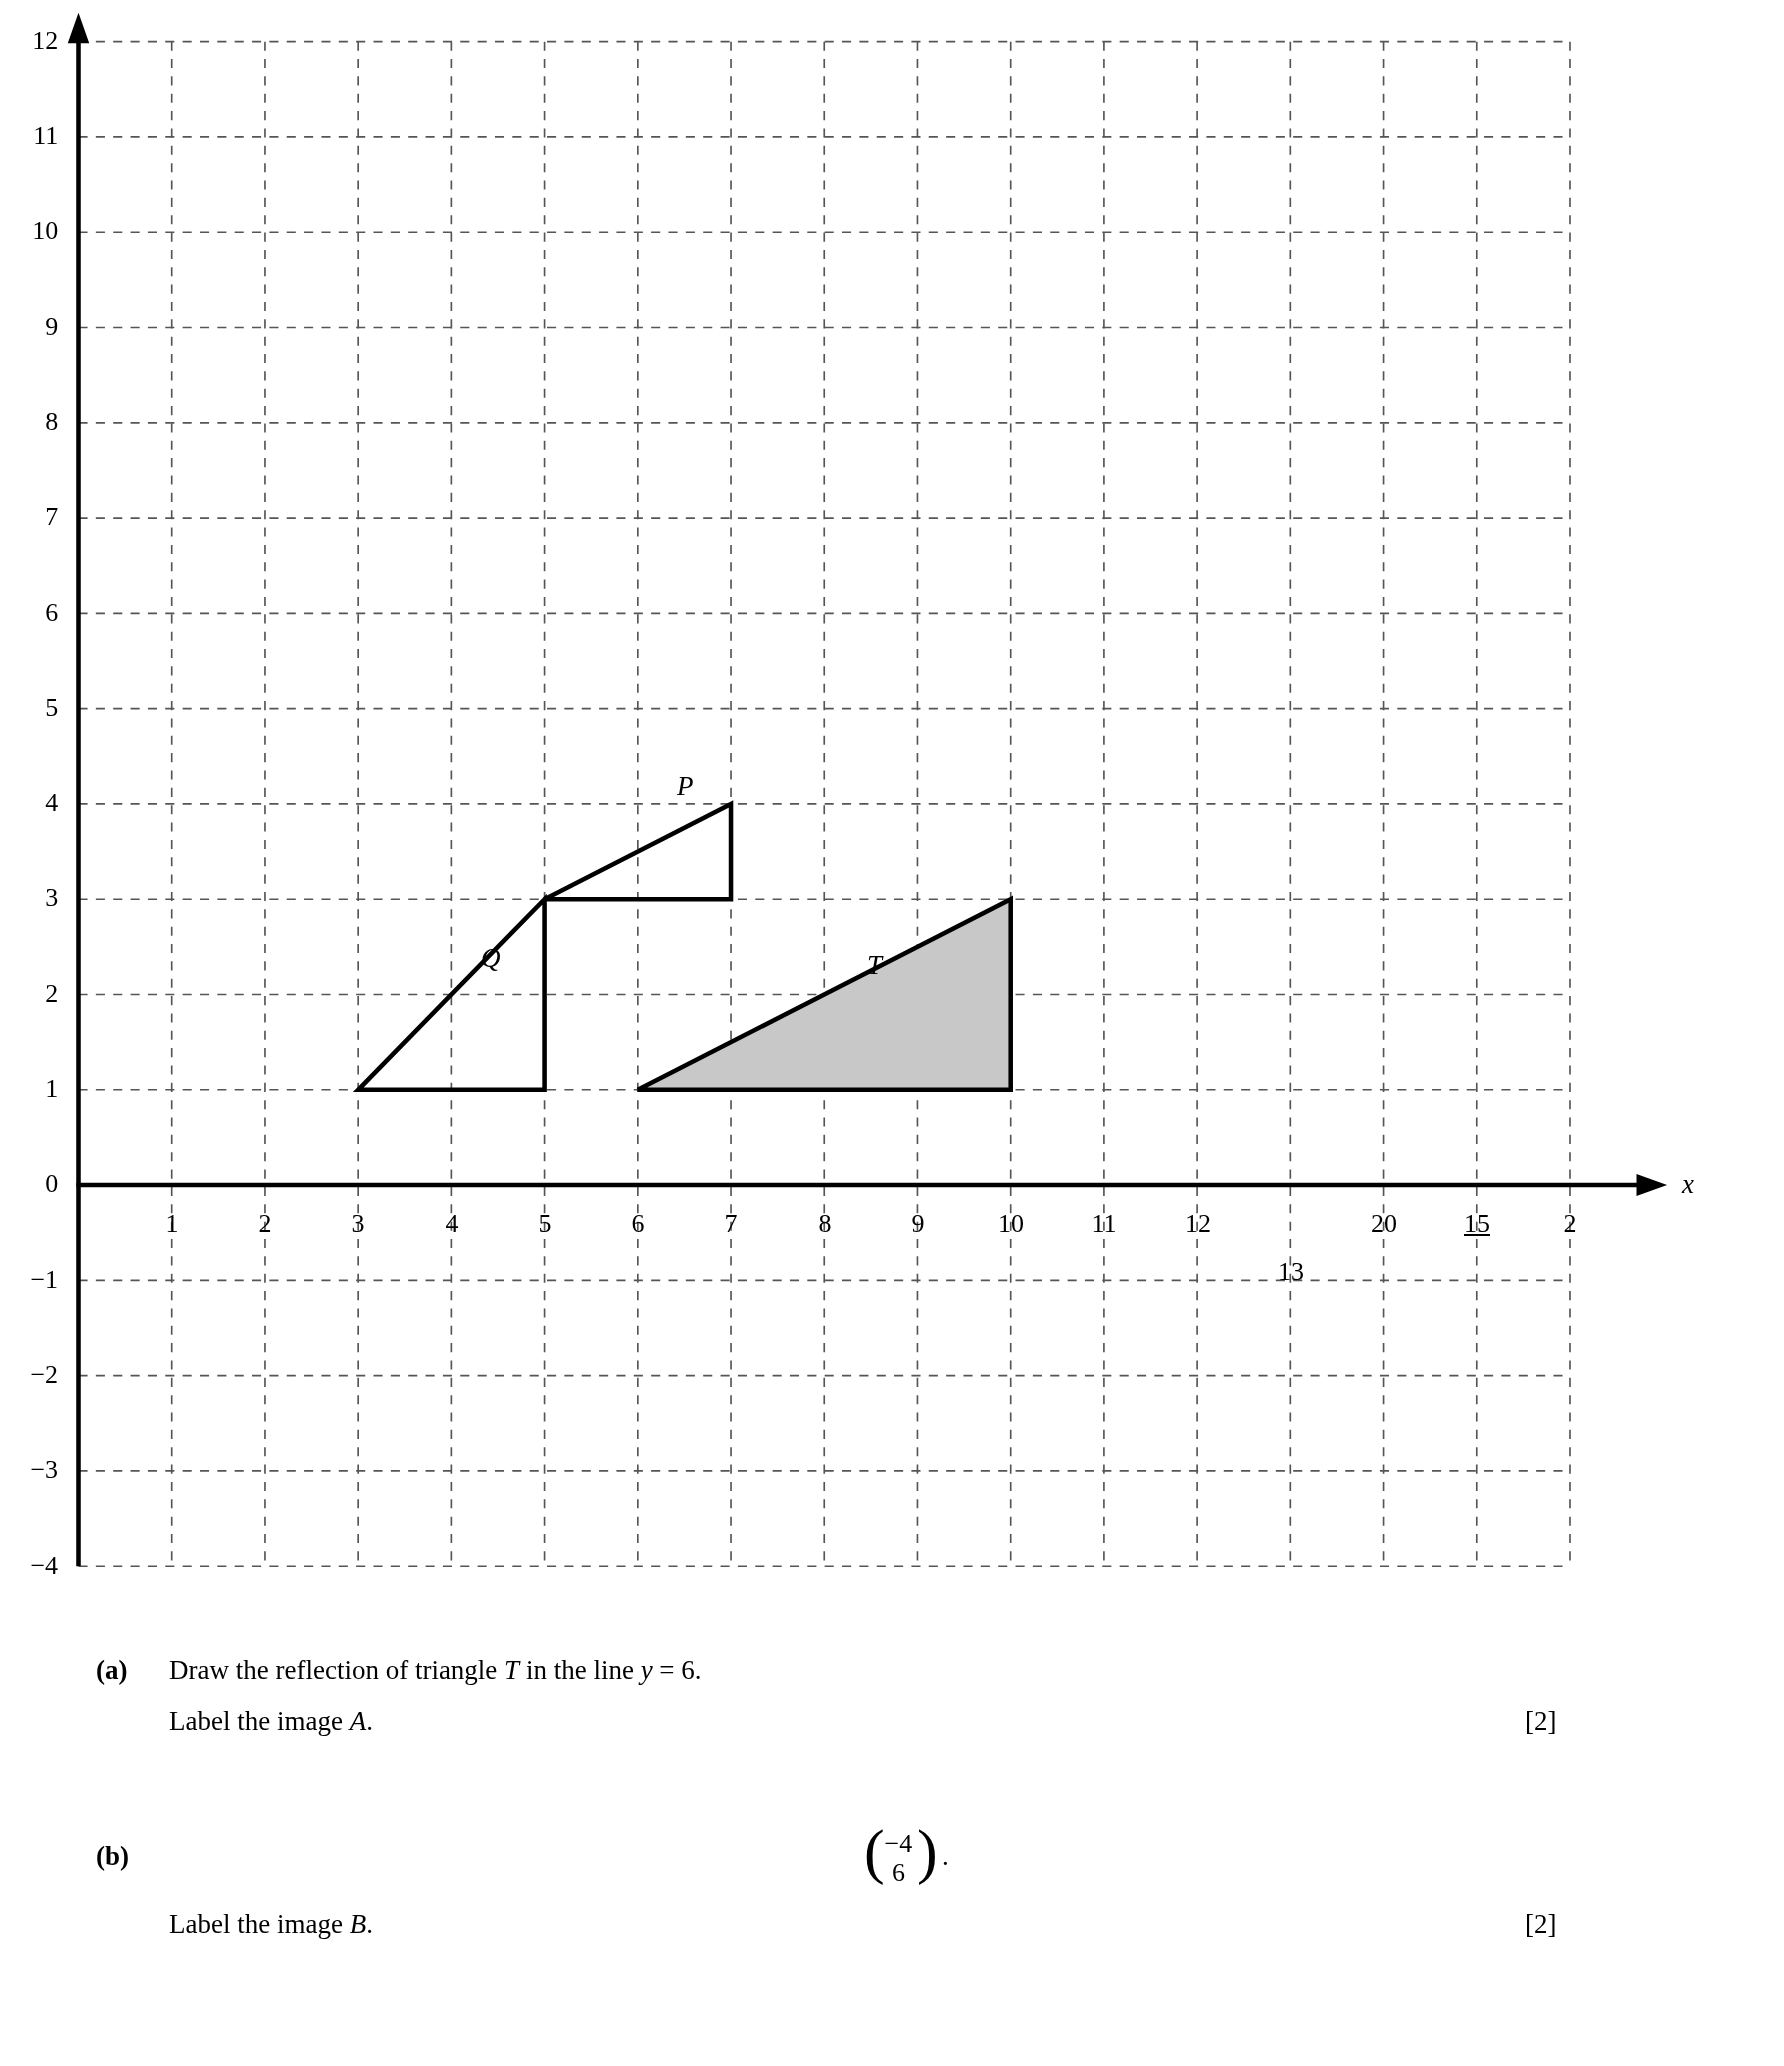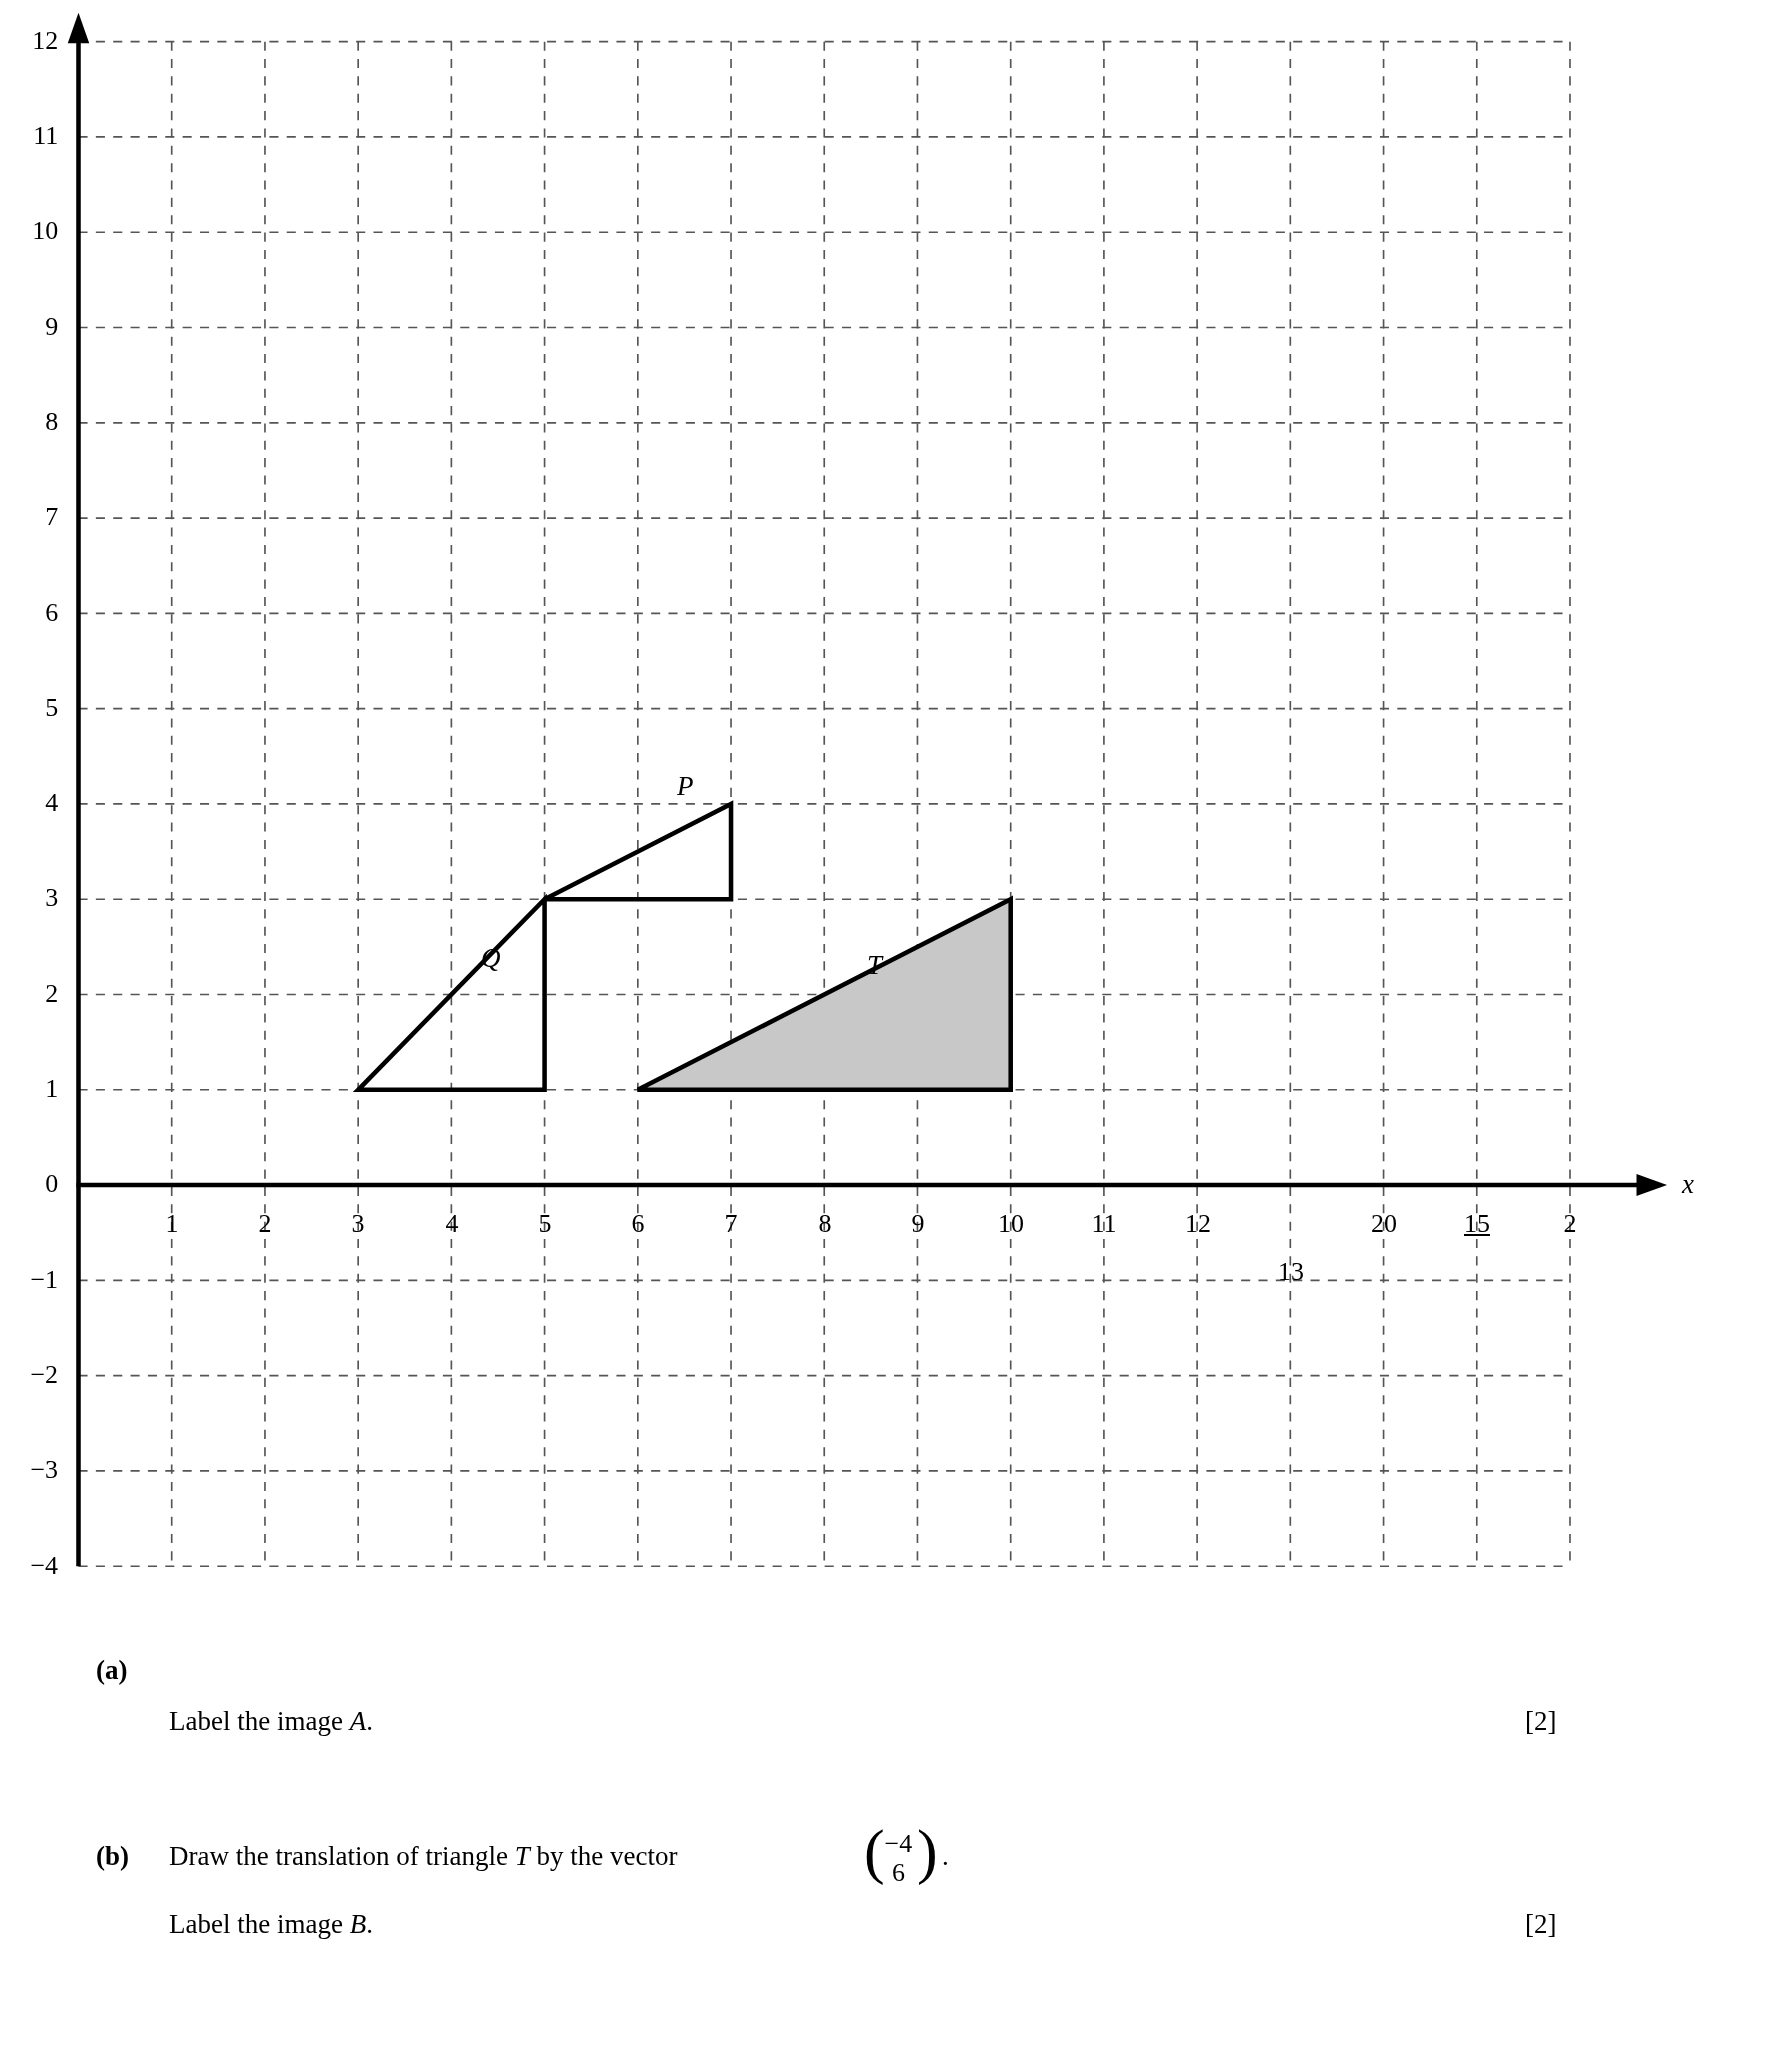--- a/index.html
+++ b/index.html
@@ -200,25 +200,27 @@
   <div class="axis-letter" style="left:1682px; top:1169px;">x</div>
 
   <div class="shape-label" style="left:677px; top:771px;">P</div>
   <div class="shape-label" style="left:481px; top:943px;">Q</div>
   <div class="shape-label" style="left:867px; top:950px;">T</div>
 </div>
 
 <div id="questions">
 
   <div class="q-label" style="left:96px; top:43px;">(a)</div>
+  <div class="q-text" style="left:169px; top:43px;">
+    <span>Draw the reflection of triangle <span class="ital">T</span> in the line <span class="ital">y</span> = 6.</span>
+  </div>
   <div class="q-text" style="left:169px; top:94px;">Label the image <span class="ital">A</span>.</div>
   <div class="marks" style="left:1525px; top:94px;">[2]</div>
 
   <div class="q-label" style="left:96px; top:229px;">(b)</div>
-  <div class="q-text" style="left:169px; top:229px;">Draw the translation of triangle <span class="ital">T</span> by the vector</div>
 
   <div class="vector" style="left:864px; top:206px; width:74px; height:72px;">
     <span class="paren" style="left:0px; top:1.7px;">(</span>
     <span class="paren" style="left:53px; top:1.7px;">)</span>
     <span class="vec-inner" style="position:absolute; left:17.4px; top:11.6px; width:29px;">−4</span>
     <span class="vec-inner" style="position:absolute; left:17.4px; top:41px; width:29px;">6</span>
   </div>
   <div class="q-text" style="left:942px; top:229px;">.</div>
 
   <div class="q-text" style="left:169px; top:297px;text-align:center;">Label the image <span class="ital">B</span>.</div>

